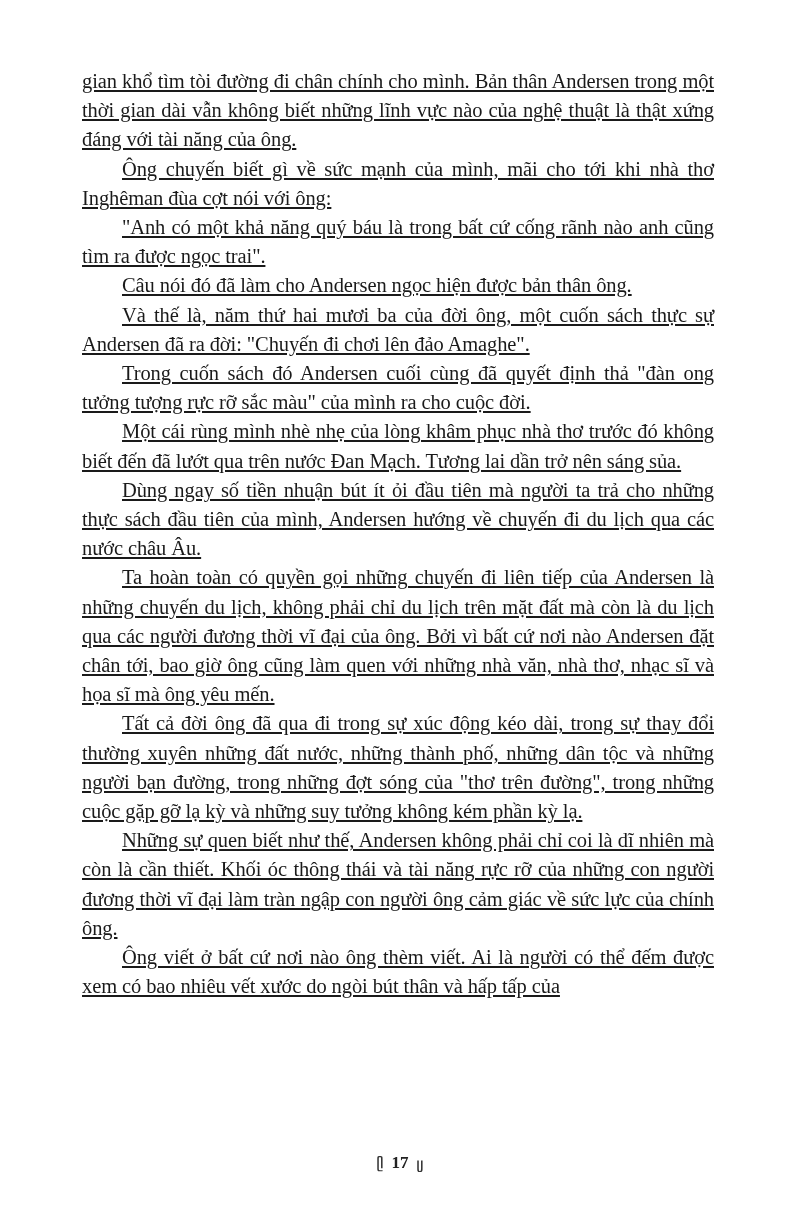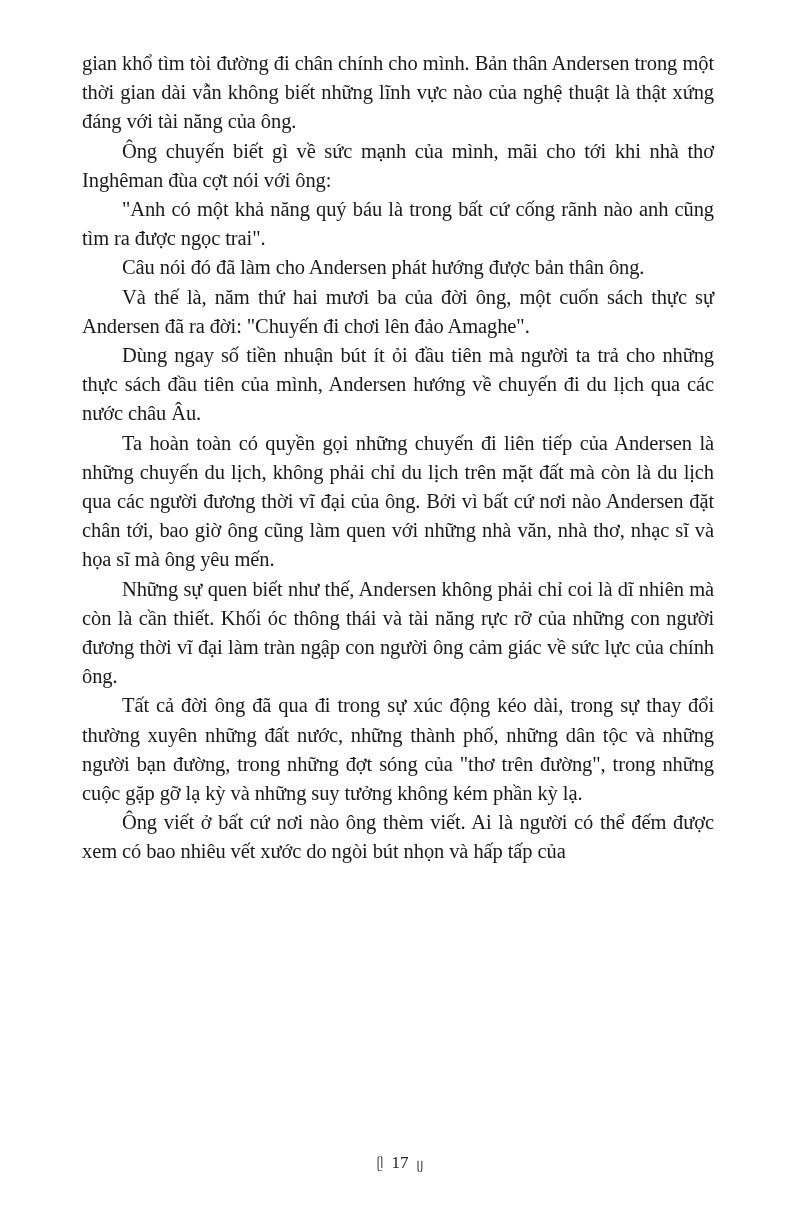--- a/index.html
+++ b/index.html
@@ -11,22 +11,23 @@
       width: 800px;
       height: 1220px;
       position: relative;
       overflow: hidden;
       color: #1a1a1a;
       font-family: "Liberation Serif", "DejaVu Serif", serif;
     }
     .page {
       position: absolute;
       left: 82px;
-      top: 49px;
+      top: 67px;
       width: 632px;
+      text-decoration: underline;
     }
     .para {
       margin: 0;
       font-size: 20.5px;
       line-height: 29.2px;
       text-align: justify;
       text-indent: 40px;
       letter-spacing: -0.1px;
     }
     .para.continued {
@@ -34,40 +35,43 @@
     }
     .page-number {
       position: absolute;
       left: 0;
       right: 0;
       top: 1153px;
       text-align: center;
       font-size: 17px;
       color: #222;
       font-family: "Liberation Serif", "DejaVu Serif", serif;
+      font-weight: bold;
     }
     .ornament {
       font-size: 13px;
       margin: 0 4px;
       color: #333;
     }
   </style>
 </head>
 <body>
 
 <div class="page">
   <p class="para continued">gian khổ tìm tòi đường đi chân chính cho mình. Bản thân Andersen trong một thời gian dài vẫn không biết những lĩnh vực nào của nghệ thuật là thật xứng đáng với tài năng của ông.</p>
   <p class="para">Ông chuyến biết gì về sức mạnh của mình, mãi cho tới khi nhà thơ Inghêman đùa cợt nói với ông:</p>
   <p class="para">"Anh có một khả năng quý báu là trong bất cứ cống rãnh nào anh cũng tìm ra được ngọc trai".</p>
-  <p class="para">Câu nói đó đã làm cho Andersen phát hướng được bản thân ông.</p>
+  <p class="para">Câu nói đó đã làm cho Andersen ngọc hiện được bản thân ông.</p>
   <p class="para">Và thế là, năm thứ hai mươi ba của đời ông, một cuốn sách thực sự Andersen đã ra đời: "Chuyến đi chơi lên đảo Amaghe".</p>
+  <p class="para">Trong cuốn sách đó Andersen cuối cùng đã quyết định thả "đàn ong tưởng tượng rực rỡ sắc màu" của mình ra cho cuộc đời.</p>
+  <p class="para">Một cái rùng mình nhè nhẹ của lòng khâm phục nhà thơ trước đó không biết đến đã lướt qua trên nước Đan Mạch. Tương lai dần trở nên sáng sủa.</p>
   <p class="para">Dùng ngay số tiền nhuận bút ít ỏi đầu tiên mà người ta trả cho những thực sách đầu tiên của mình, Andersen hướng về chuyến đi du lịch qua các nước châu Âu.</p>
   <p class="para">Ta hoàn toàn có quyền gọi những chuyến đi liên tiếp của Andersen là những chuyến du lịch, không phải chỉ du lịch trên mặt đất mà còn là du lịch qua các người đương thời vĩ đại của ông. Bởi vì bất cứ nơi nào Andersen đặt chân tới, bao giờ ông cũng làm quen với những nhà văn, nhà thơ, nhạc sĩ và họa sĩ mà ông yêu mến.</p>
+  <p class="para">Tất cả đời ông đã qua đi trong sự xúc động kéo dài, trong sự thay đổi thường xuyên những đất nước, những thành phố, những dân tộc và những người bạn đường, trong những đợt sóng của "thơ trên đường", trong những cuộc gặp gỡ lạ kỳ và những suy tưởng không kém phần kỳ lạ.</p>
   <p class="para">Những sự quen biết như thế, Andersen không phải chỉ coi là dĩ nhiên mà còn là cần thiết. Khối óc thông thái và tài năng rực rỡ của những con người đương thời vĩ đại làm tràn ngập con người ông cảm giác về sức lực của chính ông.</p>
-  <p class="para">Tất cả đời ông đã qua đi trong sự xúc động kéo dài, trong sự thay đổi thường xuyên những đất nước, những thành phố, những dân tộc và những người bạn đường, trong những đợt sóng của "thơ trên đường", trong những cuộc gặp gỡ lạ kỳ và những suy tưởng không kém phần kỳ lạ.</p>
-  <p class="para">Ông viết ở bất cứ nơi nào ông thèm viết. Ai là người có thể đếm được xem có bao nhiêu vết xước do ngòi bút nhọn và hấp tấp của</p>
+  <p class="para">Ông viết ở bất cứ nơi nào ông thèm viết. Ai là người có thể đếm được xem có bao nhiêu vết xước do ngòi bút thân và hấp tấp của</p>
 </div>
 
 <div class="page-number">
   <span class="ornament">ᥫ</span>
   <span>17</span>
   <span class="ornament">ᥩ</span>
 </div>
 
 </body></html>

